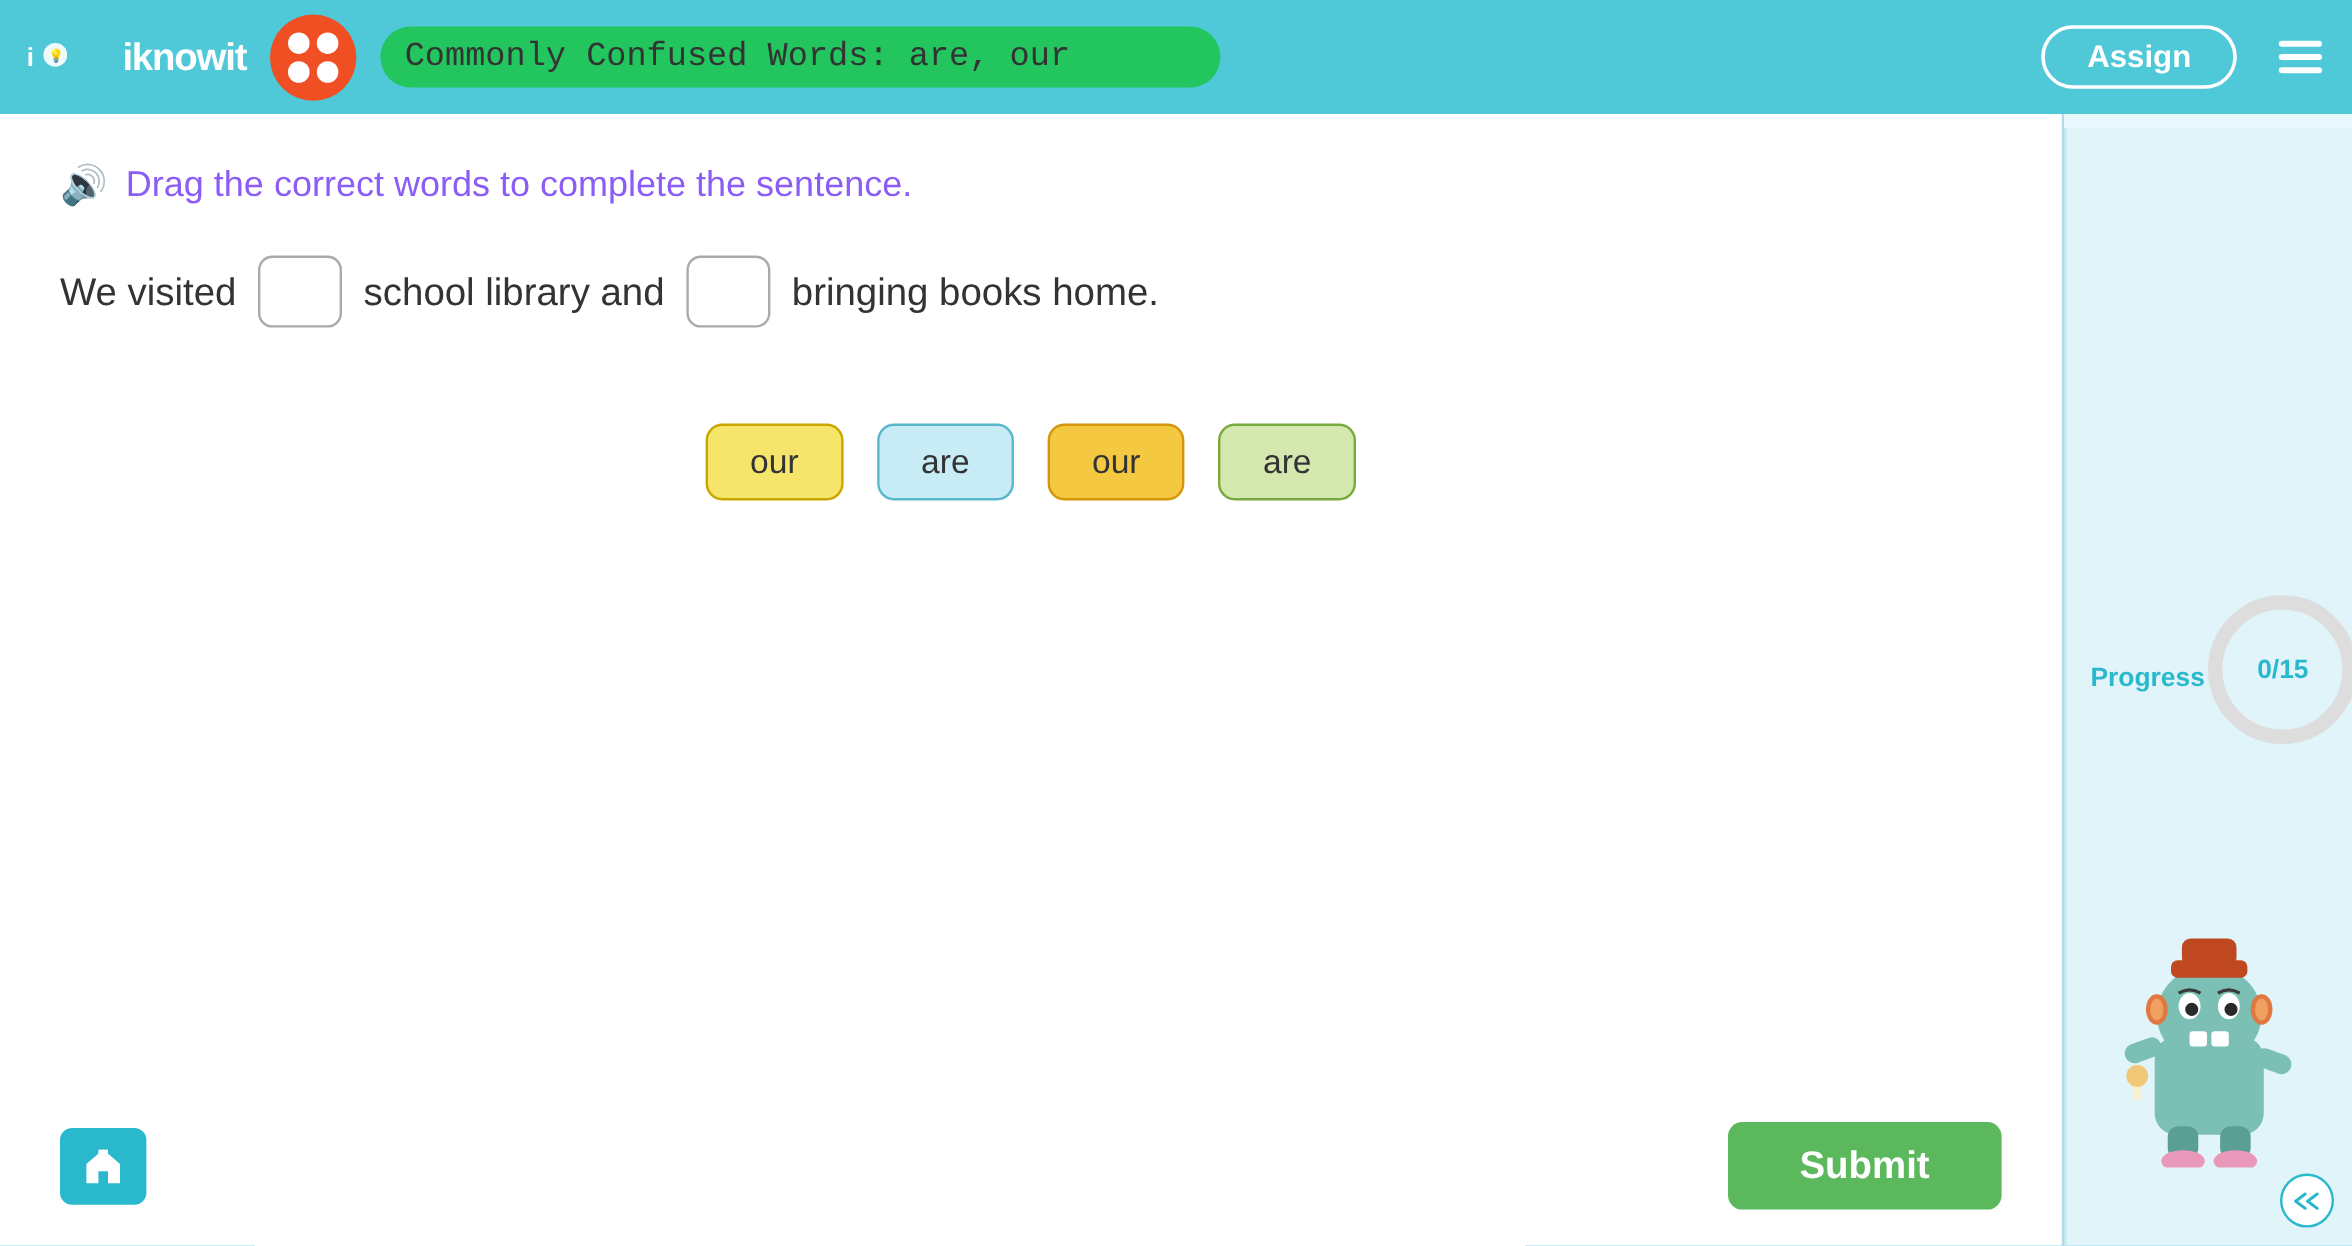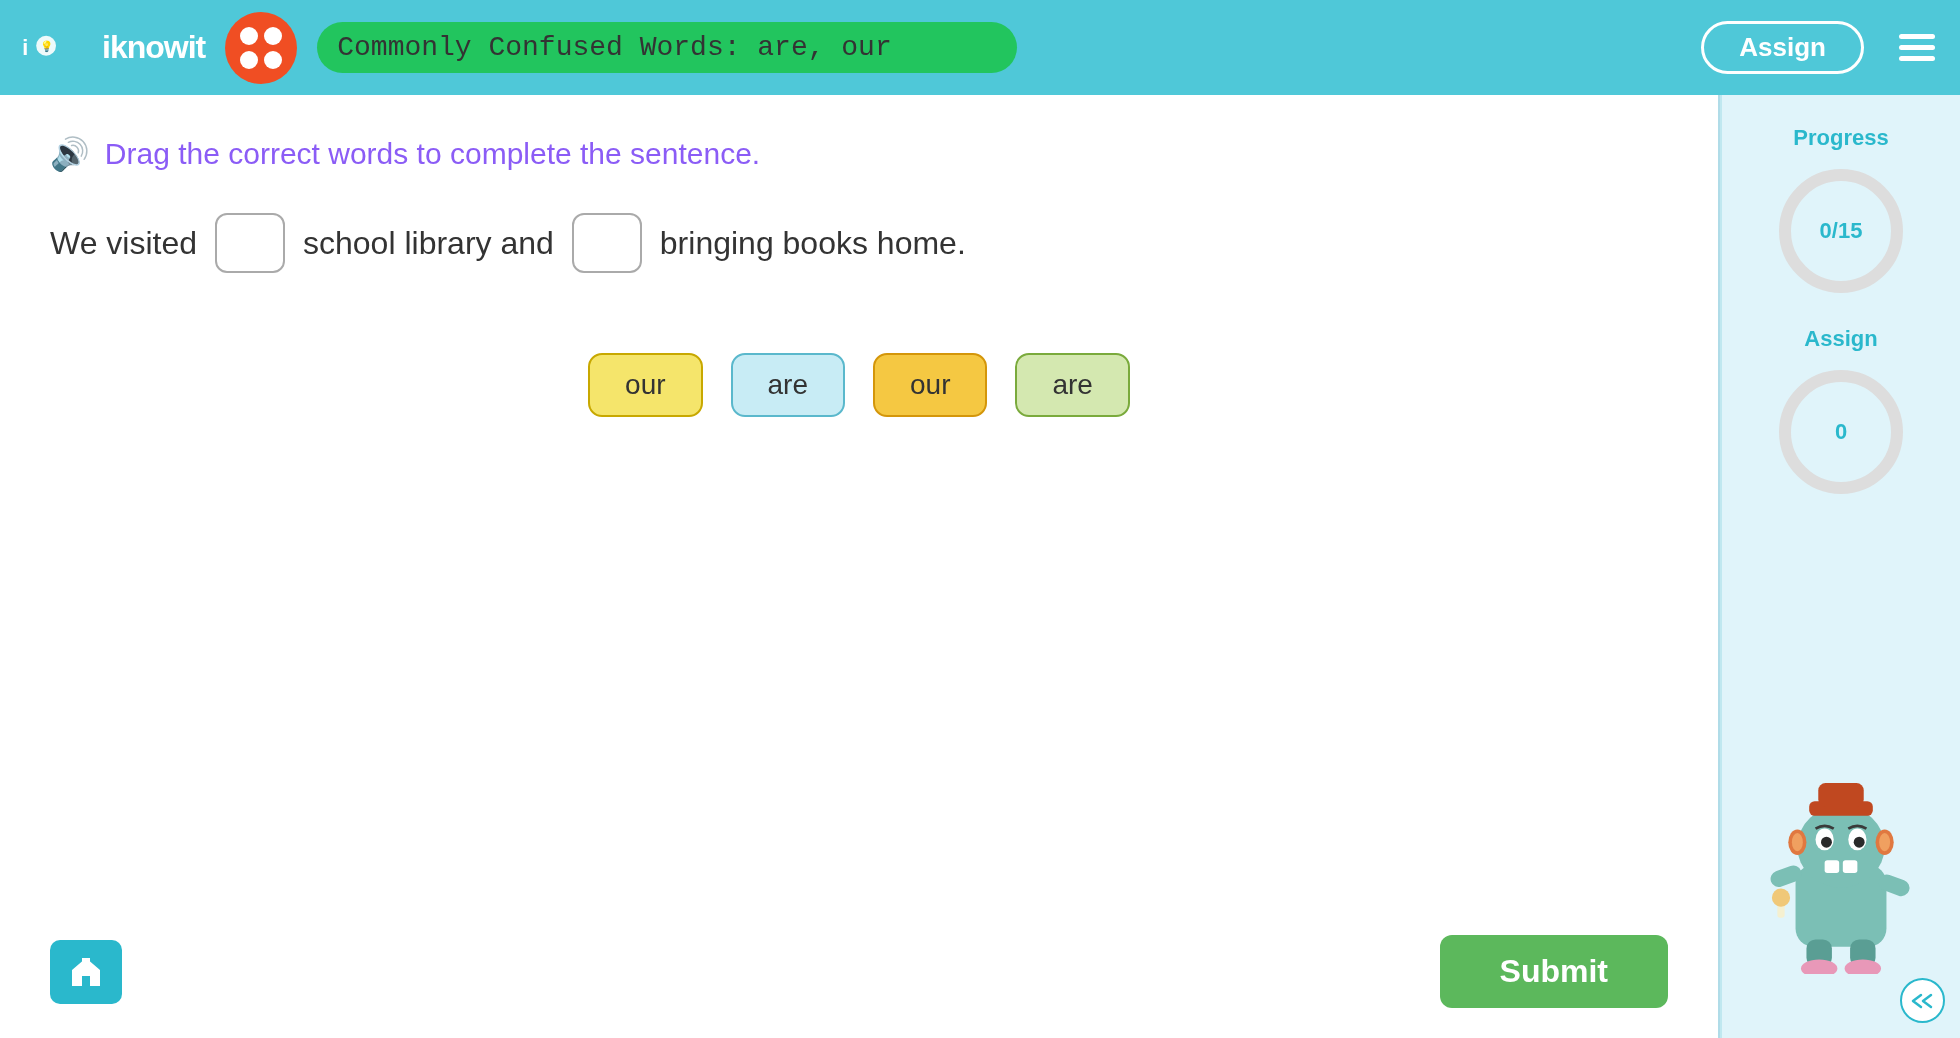--- a/index.html
+++ b/index.html
@@ -266,24 +266,25 @@
       padding: 18px 60px;
       cursor: pointer;
     }
 
     
     .sidebar {
       width: 240px;
       background: #e0f4fa;
       border-left: 2px solid #c0e8f0;
       display: flex;
-      flex-direction: column;
+      flex-direction: row;
       align-items: center;
       padding: 30px 20px;
       position: relative;
+      margin-top: 12px;
     }
 
     .progress-label {
       font-size: 22px;
       font-weight: bold;
       color: #2ab8cc;
       margin-bottom: 15px;
     }
 
     .circle-progress {

